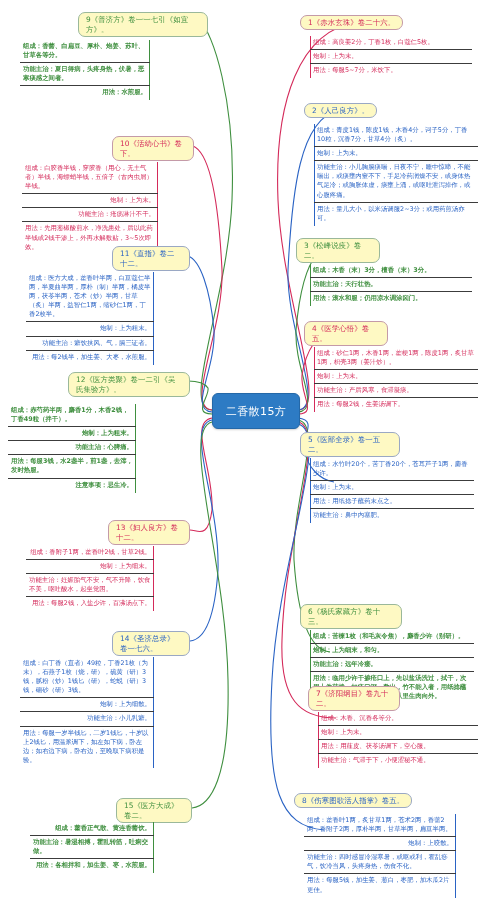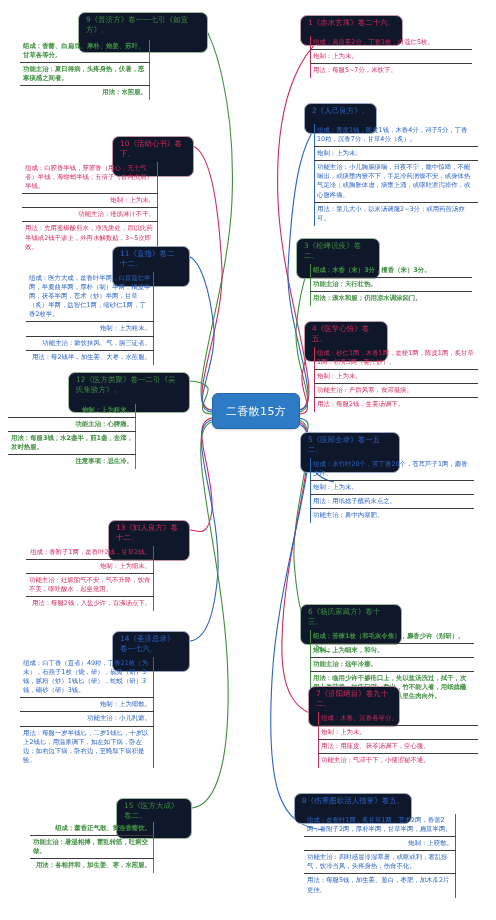--- a/index.html
+++ b/index.html
@@ -25,24 +25,24 @@
     left: 0; top: 0;
     width: 496px;
     height: 920px;
     pointer-events: none;
   }
   .node {
     position: absolute;
   }
   .node-title {
     display: inline-block;
-    background: #0f172a;
+    background: #fef9c3;
     border: 1px solid #a8a8a8;
     border-radius: 7px;
-    padding: 2px 7px 17px 7px;
+    padding: 2px 7px 1px 7px;
     font-size: 7.4px;
     line-height: 1.35;
     letter-spacing: 0.1px;
     white-space: normal;
     box-sizing: border-box;
   }
   .node-body {
     position: absolute;
     box-sizing: border-box;
   }
@@ -169,20 +169,21 @@
     <div class="row c-blue"><span class="txt">炮制：上为粗末。</span></div>
     <div class="row c-blue"><span class="txt">功能主治：癖饮挟风、气，膈三证者。</span></div>
     <div class="row c-blue"><span class="txt">用法：每2钱半，加生姜、大枣，水煎服。</span></div>
   </div>
 
   <div class="node" style="left:68px; top:372px; width:122px;">
     <div class="node-title t-green">12《医方类聚》卷一二引《吴氏集验方》。</div>
   </div>
   <div class="node-body" style="left:8px; top:404px; width:128px;">
     <div class="spine right b-green"></div>
+    <div class="row left-align c-green"><span class="txt">组成：赤芍药半两，麝香1分，木香2钱，丁香49粒（拌干）。</span></div>
     <div class="row c-green"><span class="txt">炮制：上为粗末。</span></div>
     <div class="row c-green"><span class="txt">功能主治：心脾痛。</span></div>
     <div class="row left-align c-green"><span class="txt">用法：每服3钱，水2盏半，煎1盏，去滓，发时热服。</span></div>
     <div class="row c-green"><span class="txt">注意事项：忌生冷。</span></div>
   </div>
 
   <div class="node" style="left:108px; top:520px; width:82px;">
     <div class="node-title t-red">13《妇人良方》卷十二。</div>
   </div>
   <div class="node-body" style="left:26px; top:546px; width:128px;">

